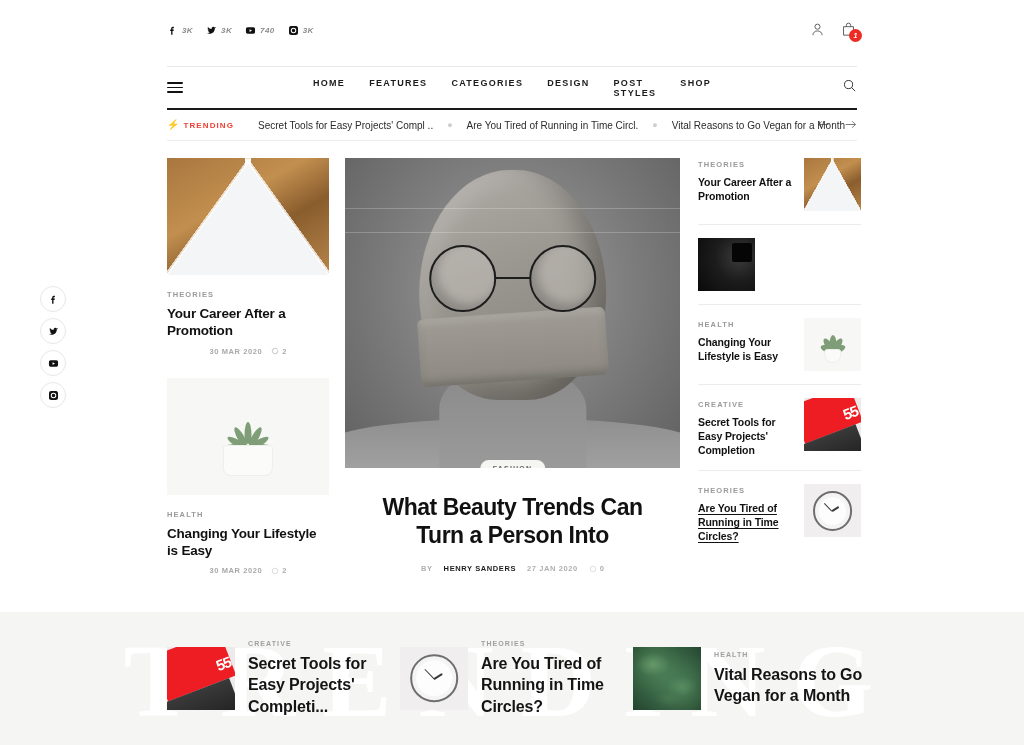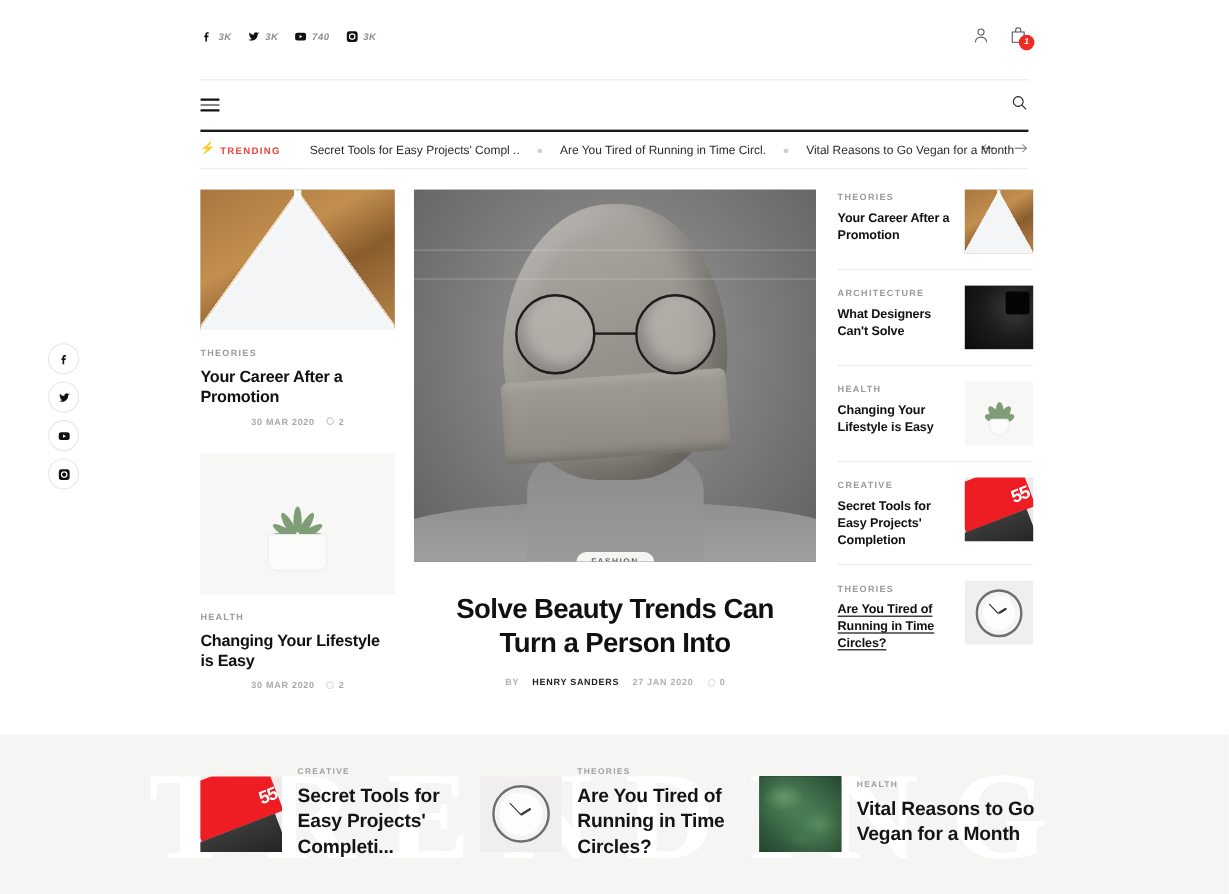--- a/index.html
+++ b/index.html
@@ -336,20 +336,28 @@
         </span>
       </div>
     </div>
 
     <div class="navbar">
       <div class="hamb">
           <i></i>
           <i></i>
           <i></i>
         </div>
+      <div class="menu">
+        <a>HOME</a>
+        <a>FEATURES</a>
+        <a>CATEGORIES</a>
+        <a>DESIGN</a>
+        <a>POST STYLES</a>
+        <a>SHOP</a>
+      </div>
       <div class="searchbtn">
         <svg viewBox="0 0 24 24">
             <circle cx="10.5" cy="10.5" r="6.5"></circle>
             <path d="M15.4 15.4L21 21"></path>
           </svg>
       </div>
     </div>
 
     <div class="trendstrip">
       <div class="tr-label">
@@ -428,21 +436,21 @@
           <div class="wrapline" style="top:24%"></div>
           <div class="mouthwrap"></div>
           <div class="glasses">
             <div class="lens"></div>
               <div class="bridge"></div>
               <div class="lens"></div>
           </div>
           <div class="fashion-tag">FASHION</div>
         </div>
         <div class="hero-body">
-          <div class="hero-title">Solve Beauty Trends Can Turn a Person Into</div>
+          <div class="hero-title">What Beauty Trends Can Turn a Person Into</div>
           <div class="hero-meta">
             <span class="by">BY</span>
             <span class="au">HENRY SANDERS</span>
             <span class="dt">27 JAN 2020</span>
             <span class="cm">
               <svg viewBox="0 0 24 24">
                   <circle cx="12" cy="12" r="8.5"></circle>
                 </svg>
               <span>0</span>
             </span>
@@ -454,24 +462,20 @@
 
         <div class="sb-item">
           <div class="sb-txt">
             <div class="cat">THEORIES</div>
             <div class="sb-ttl">Your Career After a Promotion</div>
           </div>
           <div class="sb-thumb img-roof"></div>
         </div>
 
         <div class="sb-item">
-          <div class="sb-txt">
-            <div class="cat">ARCHITECTURE</div>
-            <div class="sb-ttl">What Designers Can't Solve</div>
-          </div>
           <div class="sb-thumb img-dark"></div>
         </div>
 
         <div class="sb-item">
           <div class="sb-txt">
             <div class="cat">HEALTH</div>
             <div class="sb-ttl">Changing Your Lifestyle is Easy</div>
           </div>
           <div class="sb-thumb img-plant">
             <div class="lf" style="transform:translateX(-50%) rotate(0deg);height:16px"></div>

